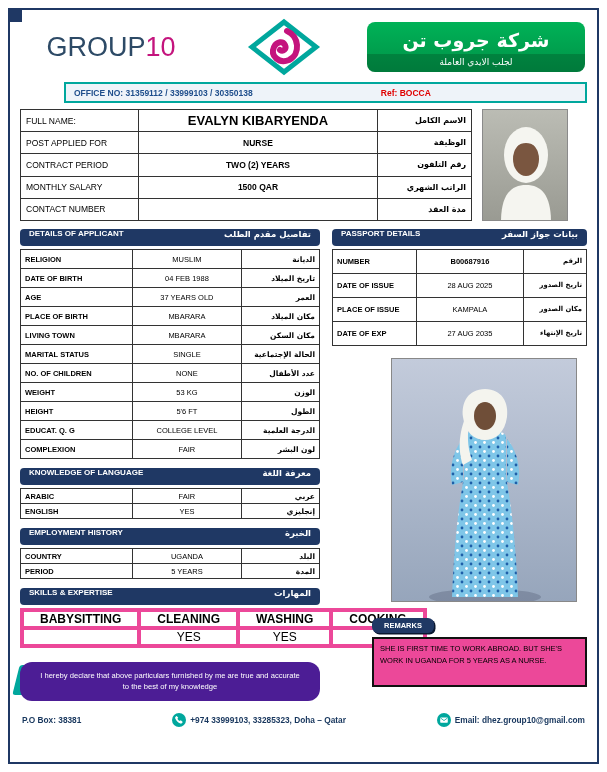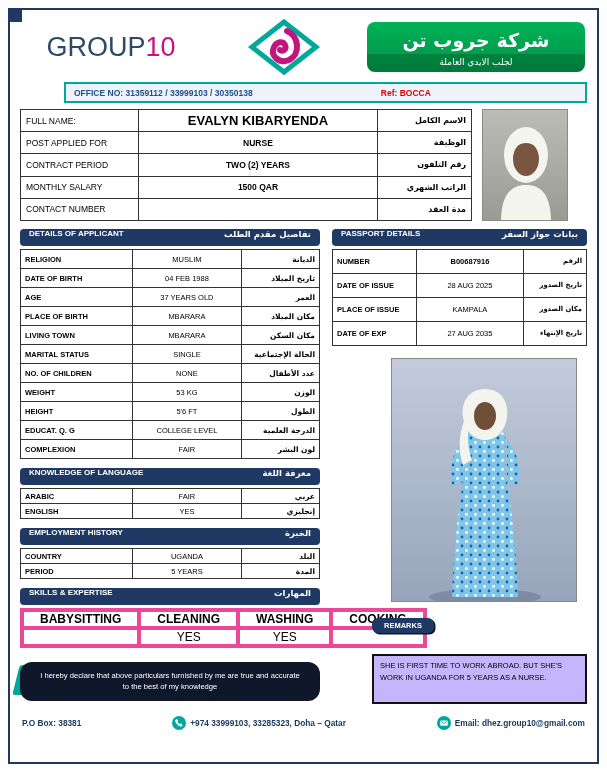--- a/index.html
+++ b/index.html
@@ -60,30 +60,30 @@
   .bold { font-weight:bold;margin-left:12px; }
 
   table.skills { width:100%; border-collapse:collapse; }
   table.skills td { border:4px solid #ec4899; font-size:12px; text-align:center; height:15px; padding:0 16px; }
   table.skills td.hd { font-weight:bold; }
 
   
   .decl-wrap { position:relative; margin-top:14px; }
   .decl-accent { position:absolute; left:-4px; top:3px; width:24px; height:30px; background:#00a79d;
                  transform:skewX(-14deg); border-radius:3px; }
-  .declaration { position:relative; background:#0f172a; border-radius:12px; color:#fff; font-size:7.6px;
+  .declaration { position:relative; background:#4c1d95; border-radius:12px; color:#fff; font-size:7.6px;
                  text-align:center; padding:8px 20px; line-height:1.5; }
 
   
   .full-photo { width:186px; height:244px; border:1px solid #888; margin:12px 10px 0 auto; overflow:hidden; }
   .remarks { margin:12px 0 0 40px; width:215px; }
   .remarks-tag { display:inline-block; background:#1f3864; color:#fff; font-size:7.5px; font-weight:bold;
                  padding:3px 12px; border-radius:6px; box-shadow:1.5px 1.5px 0 #0a1830; }
-  .remarks-box { border:2px solid #111; margin-top:21px; padding:4px 6px; font-size:7.5px; line-height:1.65;
-                 min-height:50px; background:#c4b5fd; }
+  .remarks-box { border:2px solid #111; margin-top:4px; padding:4px 6px; font-size:7.5px; line-height:1.65;
+                 min-height:50px; background:#ec4899; }
 
   
   .footer { display:flex; align-items:center; justify-content:space-between; margin-top:12px;
             font-size:8.3px; font-weight:bold; color:#17365d; padding:0 2px; }
   .f-item { display:flex; align-items:center; gap:4px; }
   .f-icon { width:14px; height:14px; flex:0 0 auto; }
 </style>
 </head>
 <body>
 

